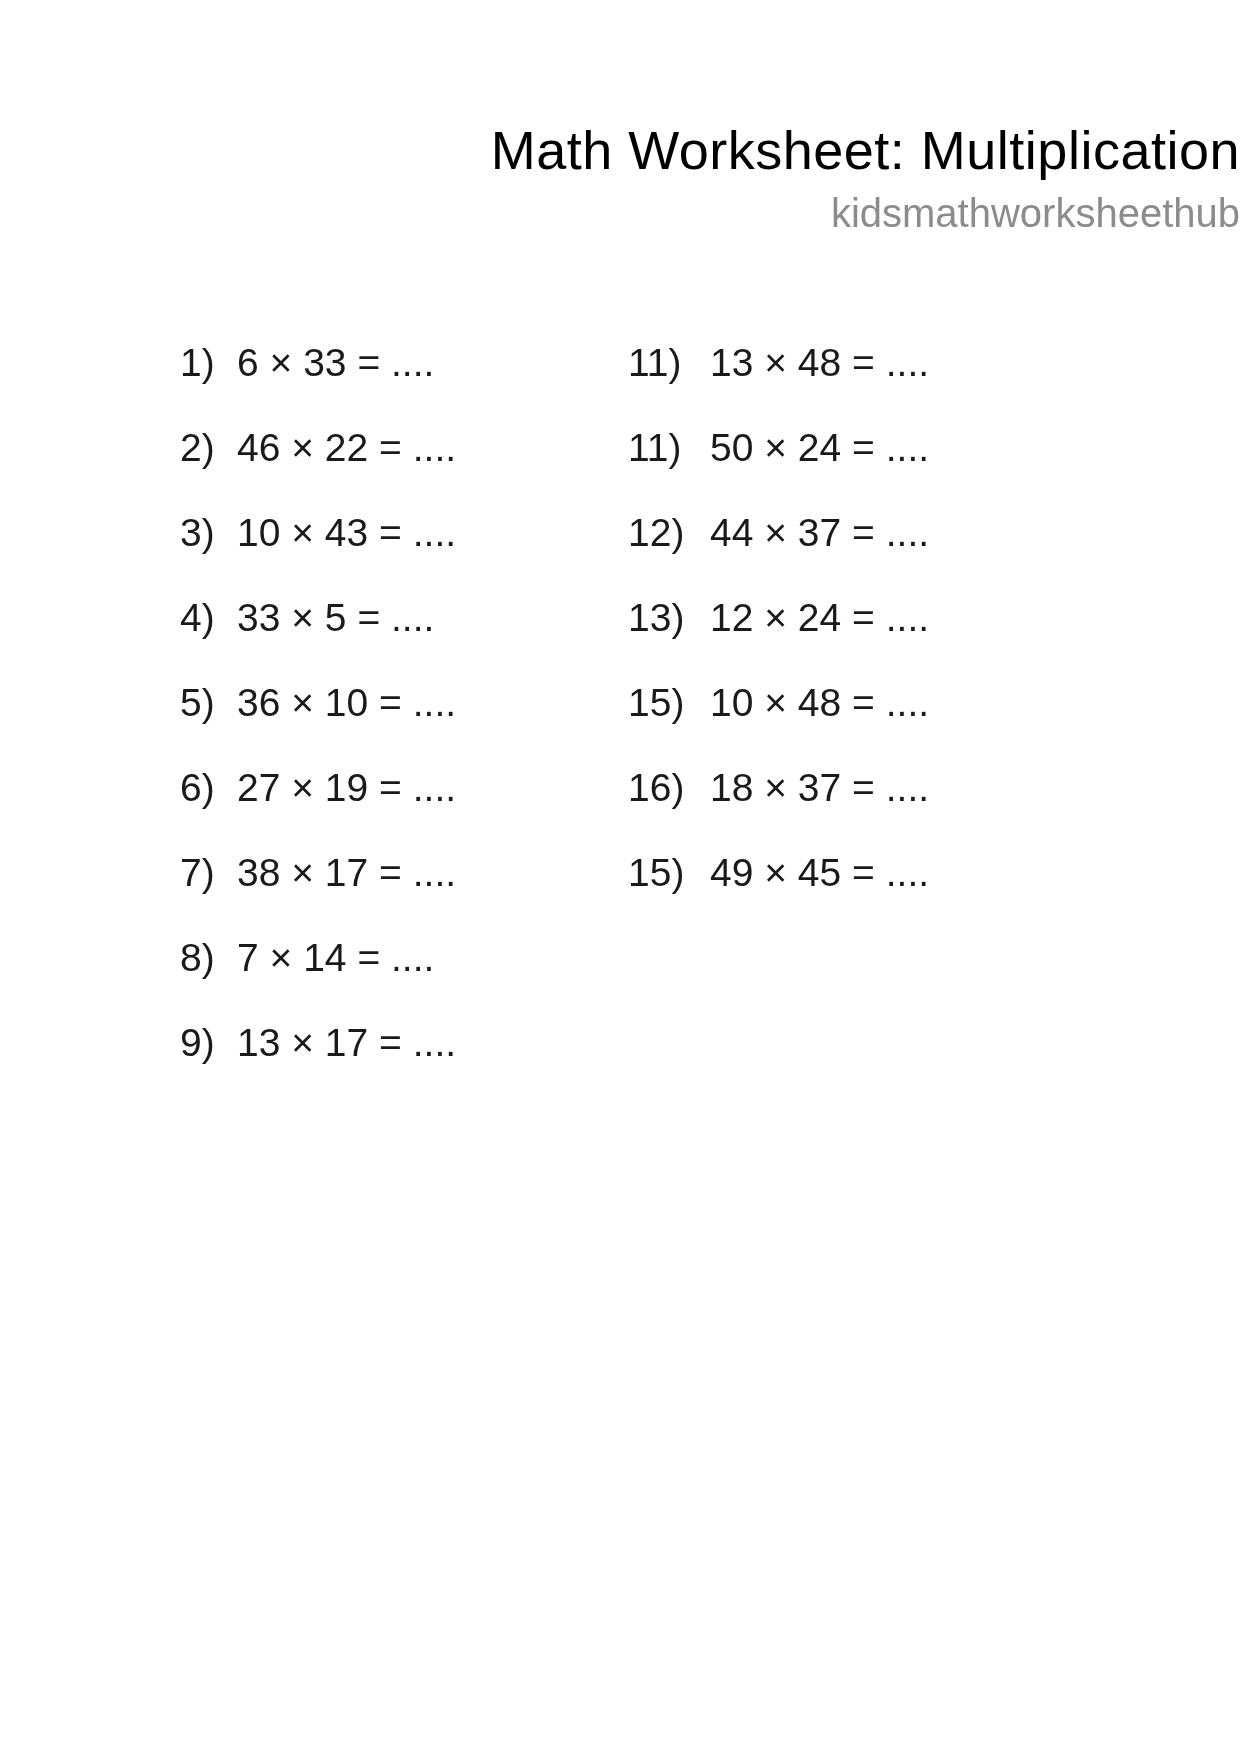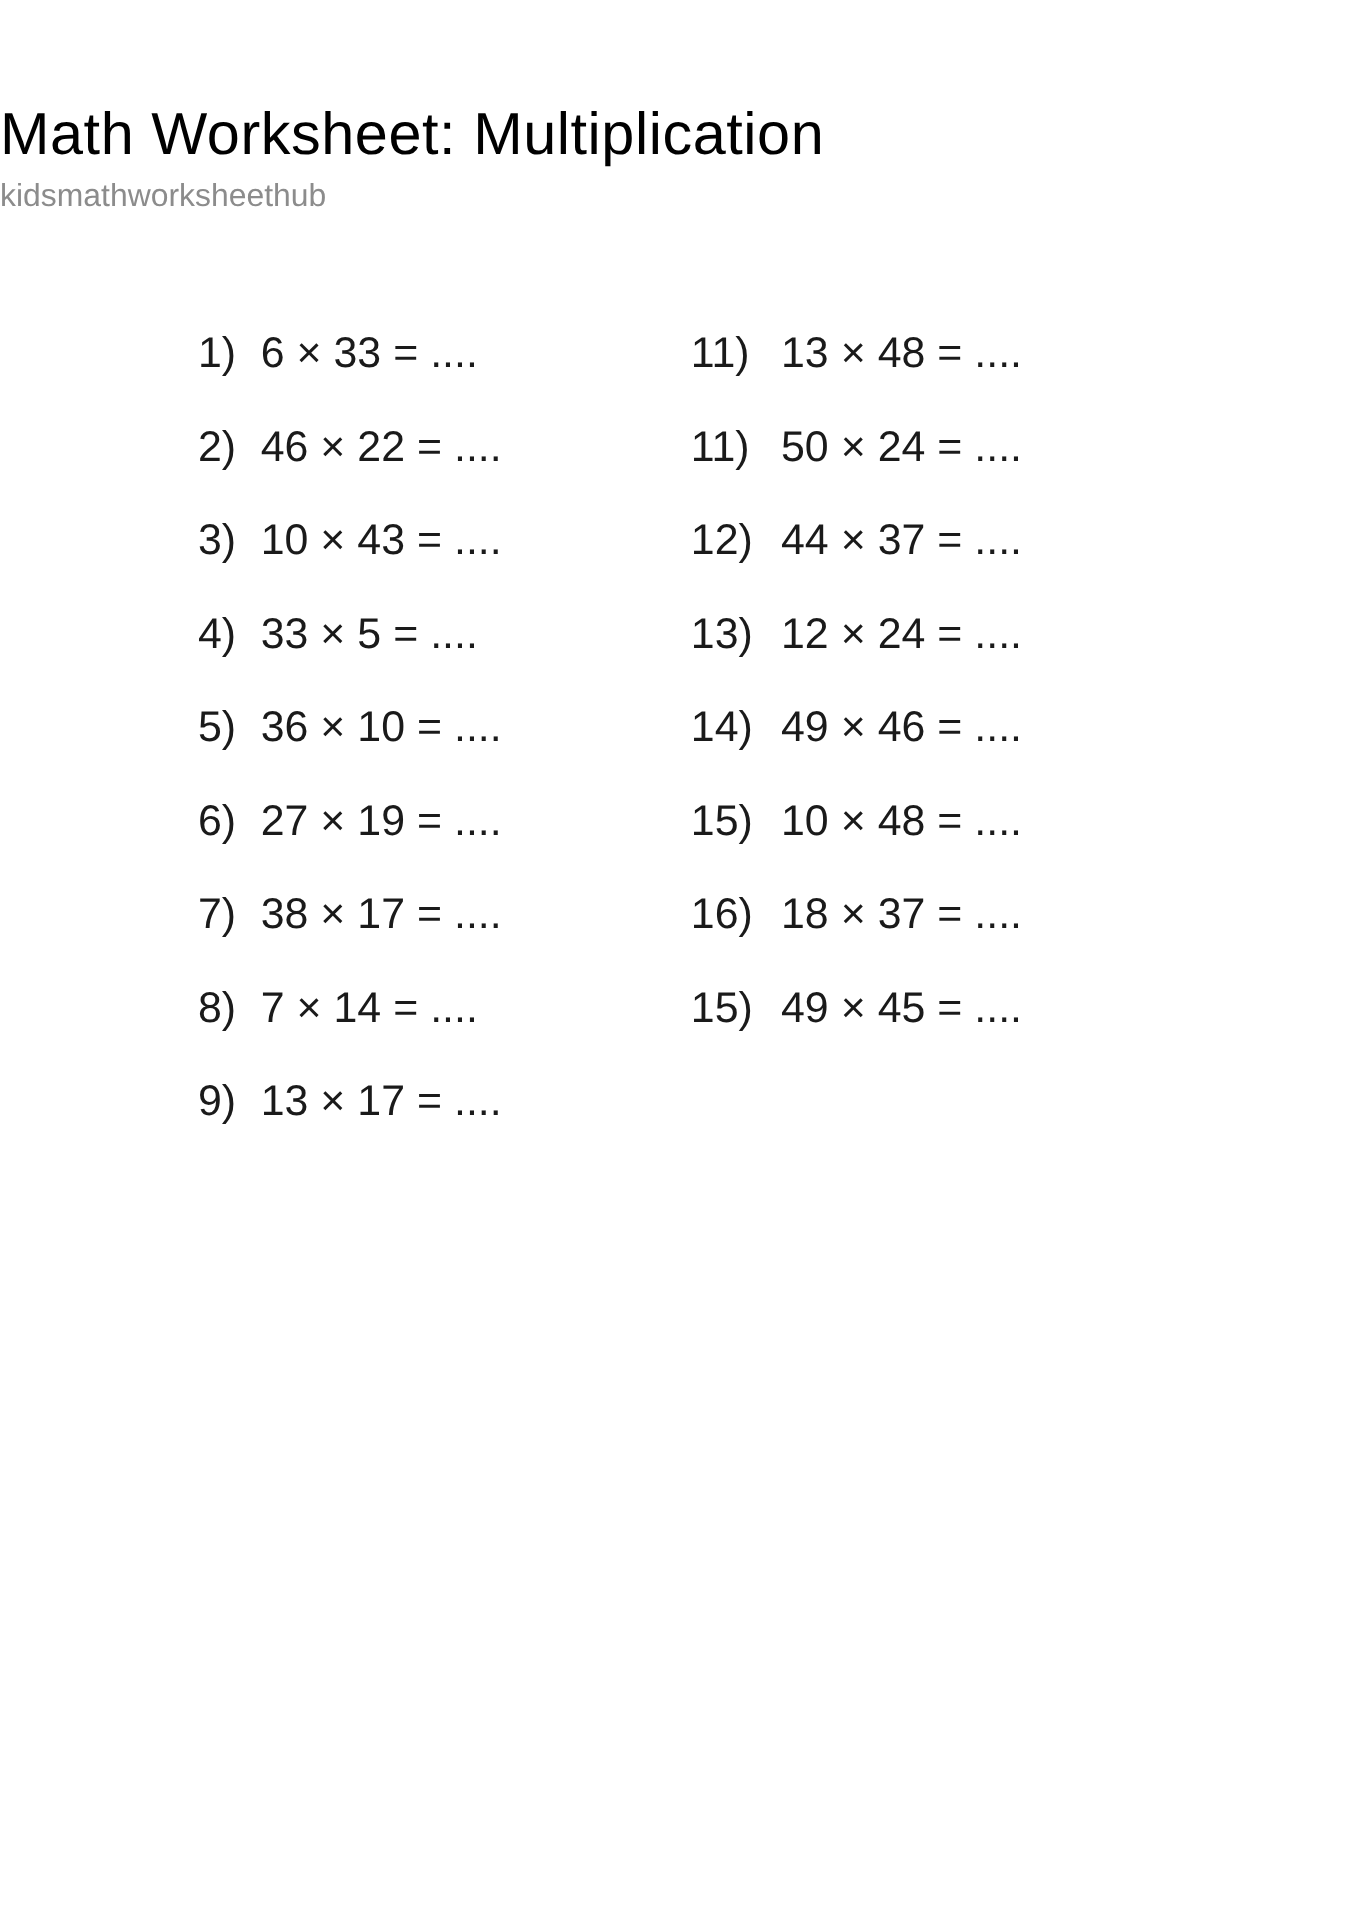--- a/index.html
+++ b/index.html
@@ -16,32 +16,33 @@
   }
   .page {
     position: relative;
     width: 1240px;
     height: 1754px;
     background: var(--background);
     overflow: hidden;
   }
   .header {
     padding-top: 90px;
-    text-align: left;
+    text-align: right;
+    margin-top: 28px;
   }
   .title {
     font-size: 54px;
     line-height: 1.2;
     font-weight: 400;
     color: var(--title);
     letter-spacing: 0.5px;
   }
   .subtitle {
     margin-top: 6px;
-    font-size: 29px;
+    font-size: 40px;
     line-height: 1.2;
     font-weight: 400;
     color: var(--subtitle);
   }
   .problems {
     display: flex;
     margin-left: 180px;
     margin-top: 106px;
   }
   .col {
@@ -135,24 +136,20 @@
   <div class="problem">
           <span class="problem-number">12)</span>
           <span class="expr"><span>44</span> <span>×</span> <span>37</span> <span>=</span> <span>....</span></span>
         </div>
 
   <div class="problem">
           <span class="problem-number">13)</span>
           <span class="expr"><span>12</span> <span>×</span> <span>24</span> <span>=</span> <span>....</span></span>
         </div>
 
-  <div class="problem">
-          <span class="problem-number">14)</span>
-          <span class="expr"><span>49</span> <span>×</span> <span>46</span> <span>=</span> <span>....</span></span>
-        </div>
 
   <div class="problem">
           <span class="problem-number">15)</span>
           <span class="expr"><span>10</span> <span>×</span> <span>48</span> <span>=</span> <span>....</span></span>
         </div>
 
   <div class="problem">
           <span class="problem-number">16)</span>
           <span class="expr"><span>18</span> <span>×</span> <span>37</span> <span>=</span> <span>....</span></span>
         </div>

